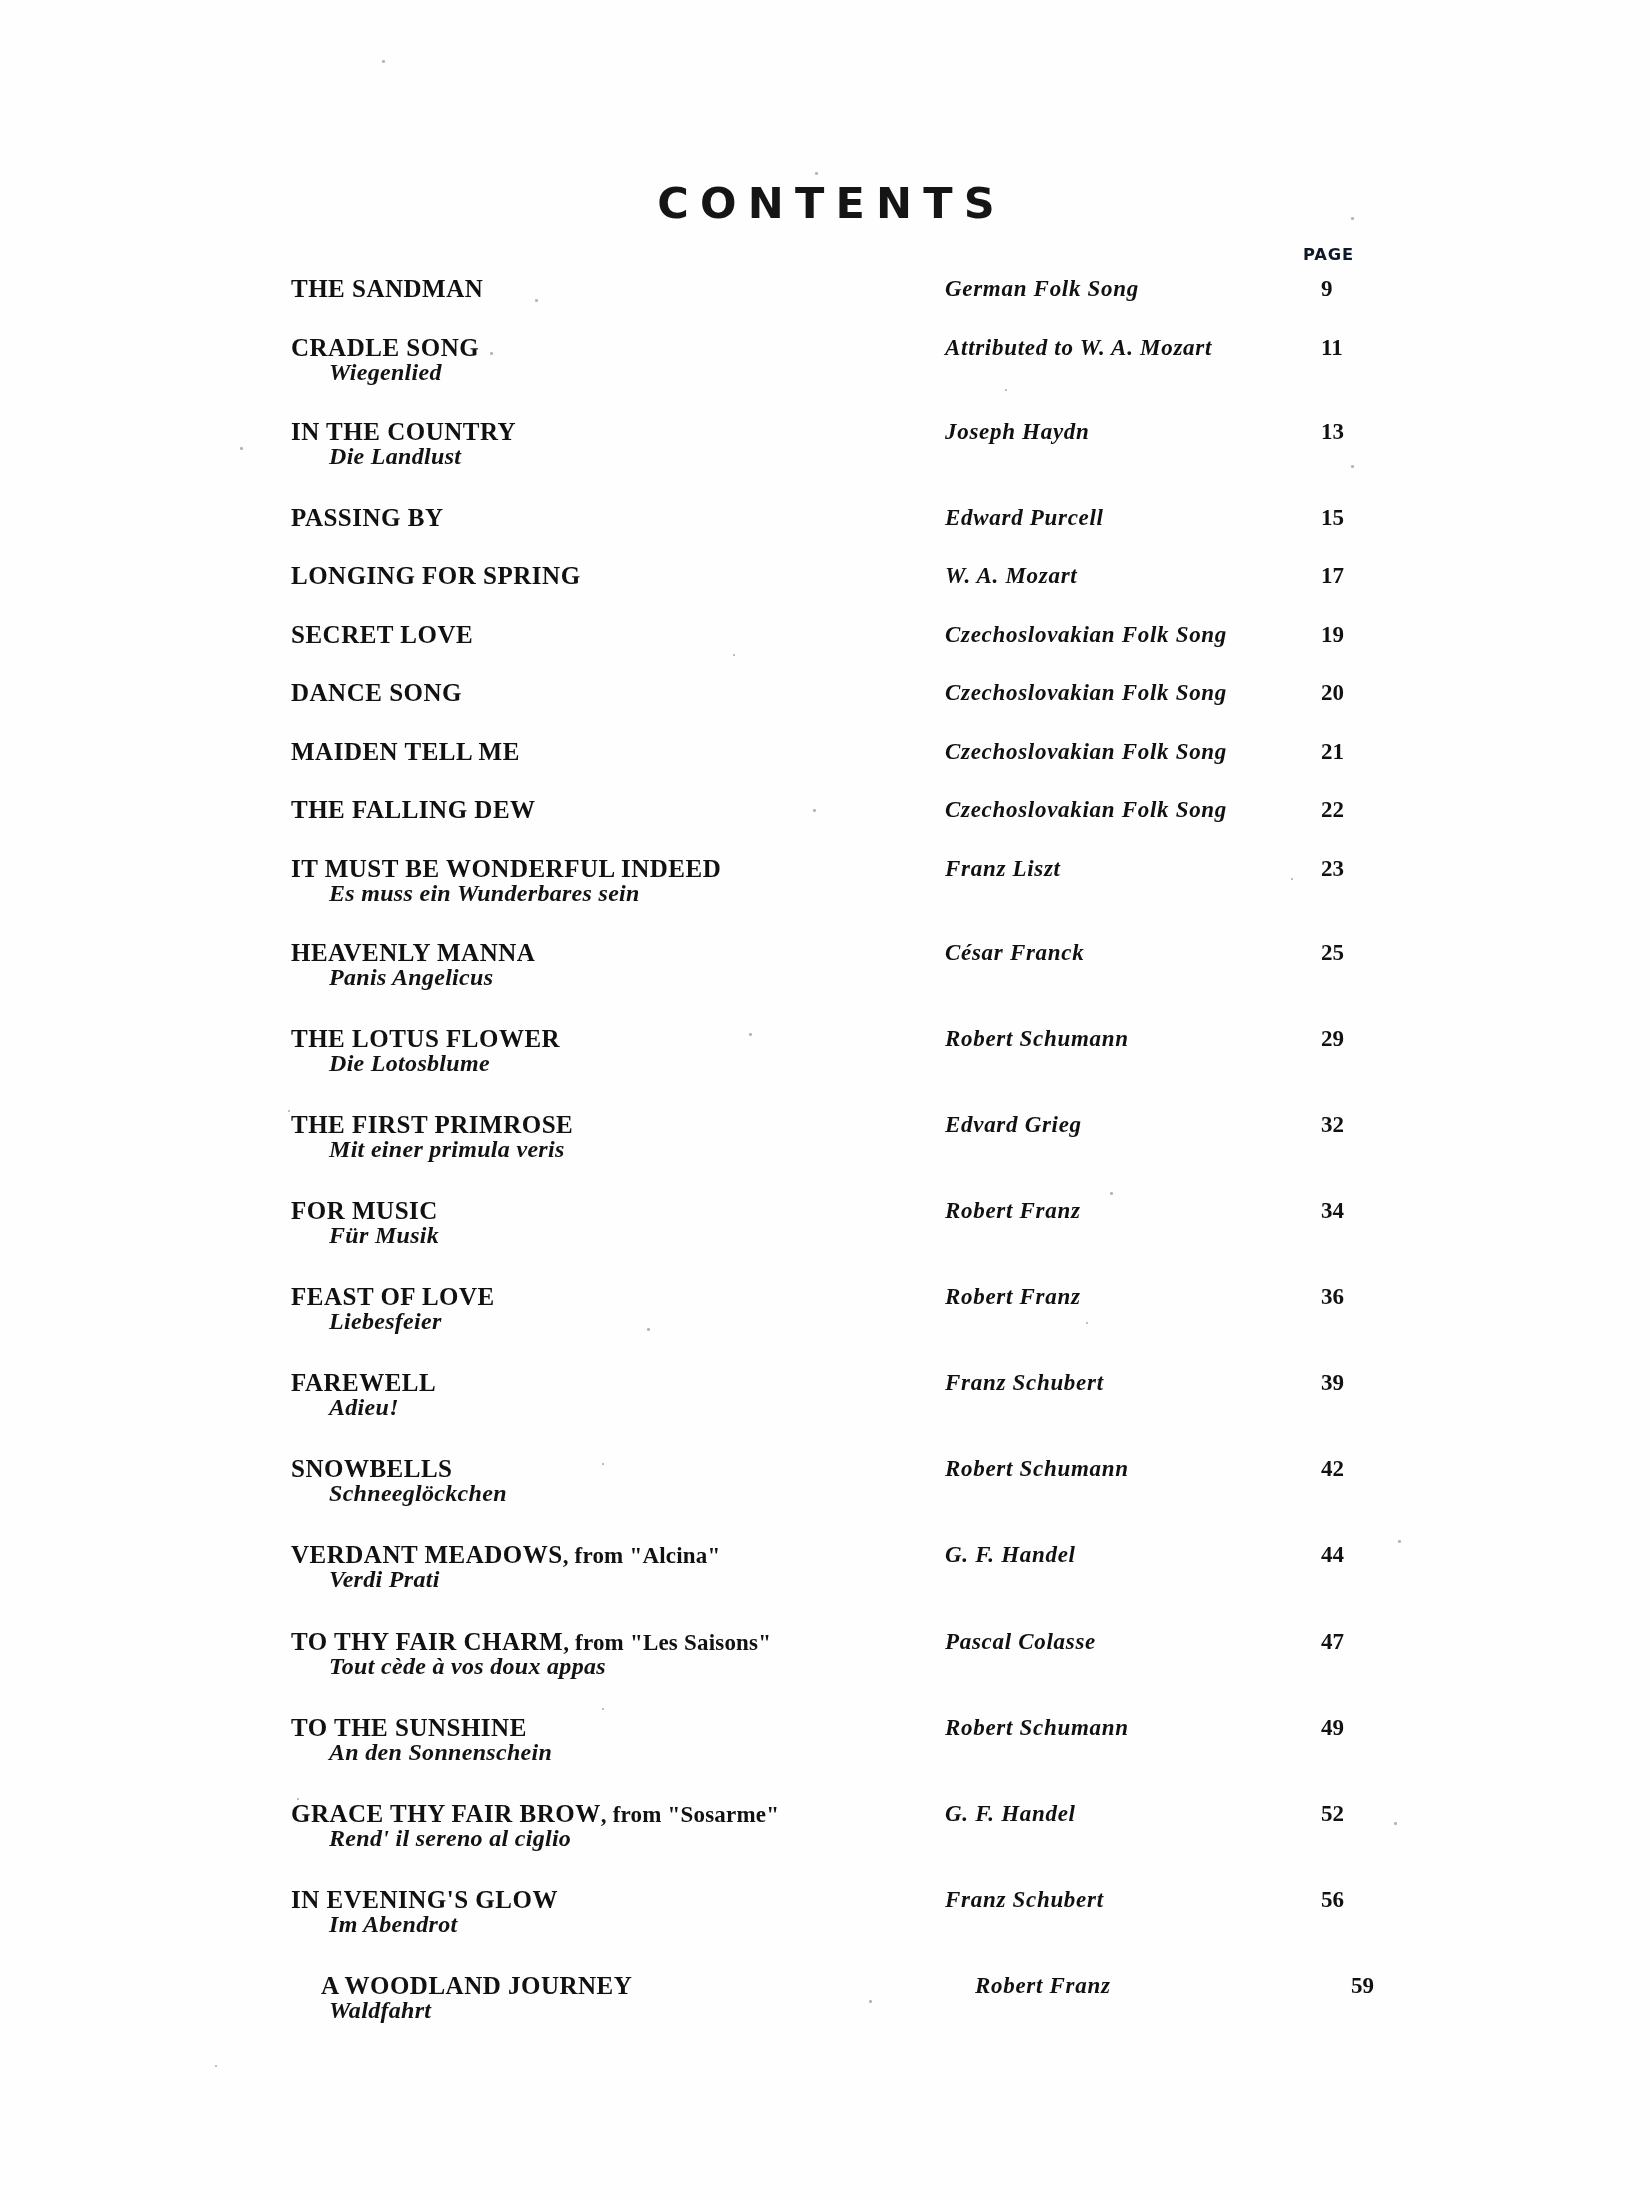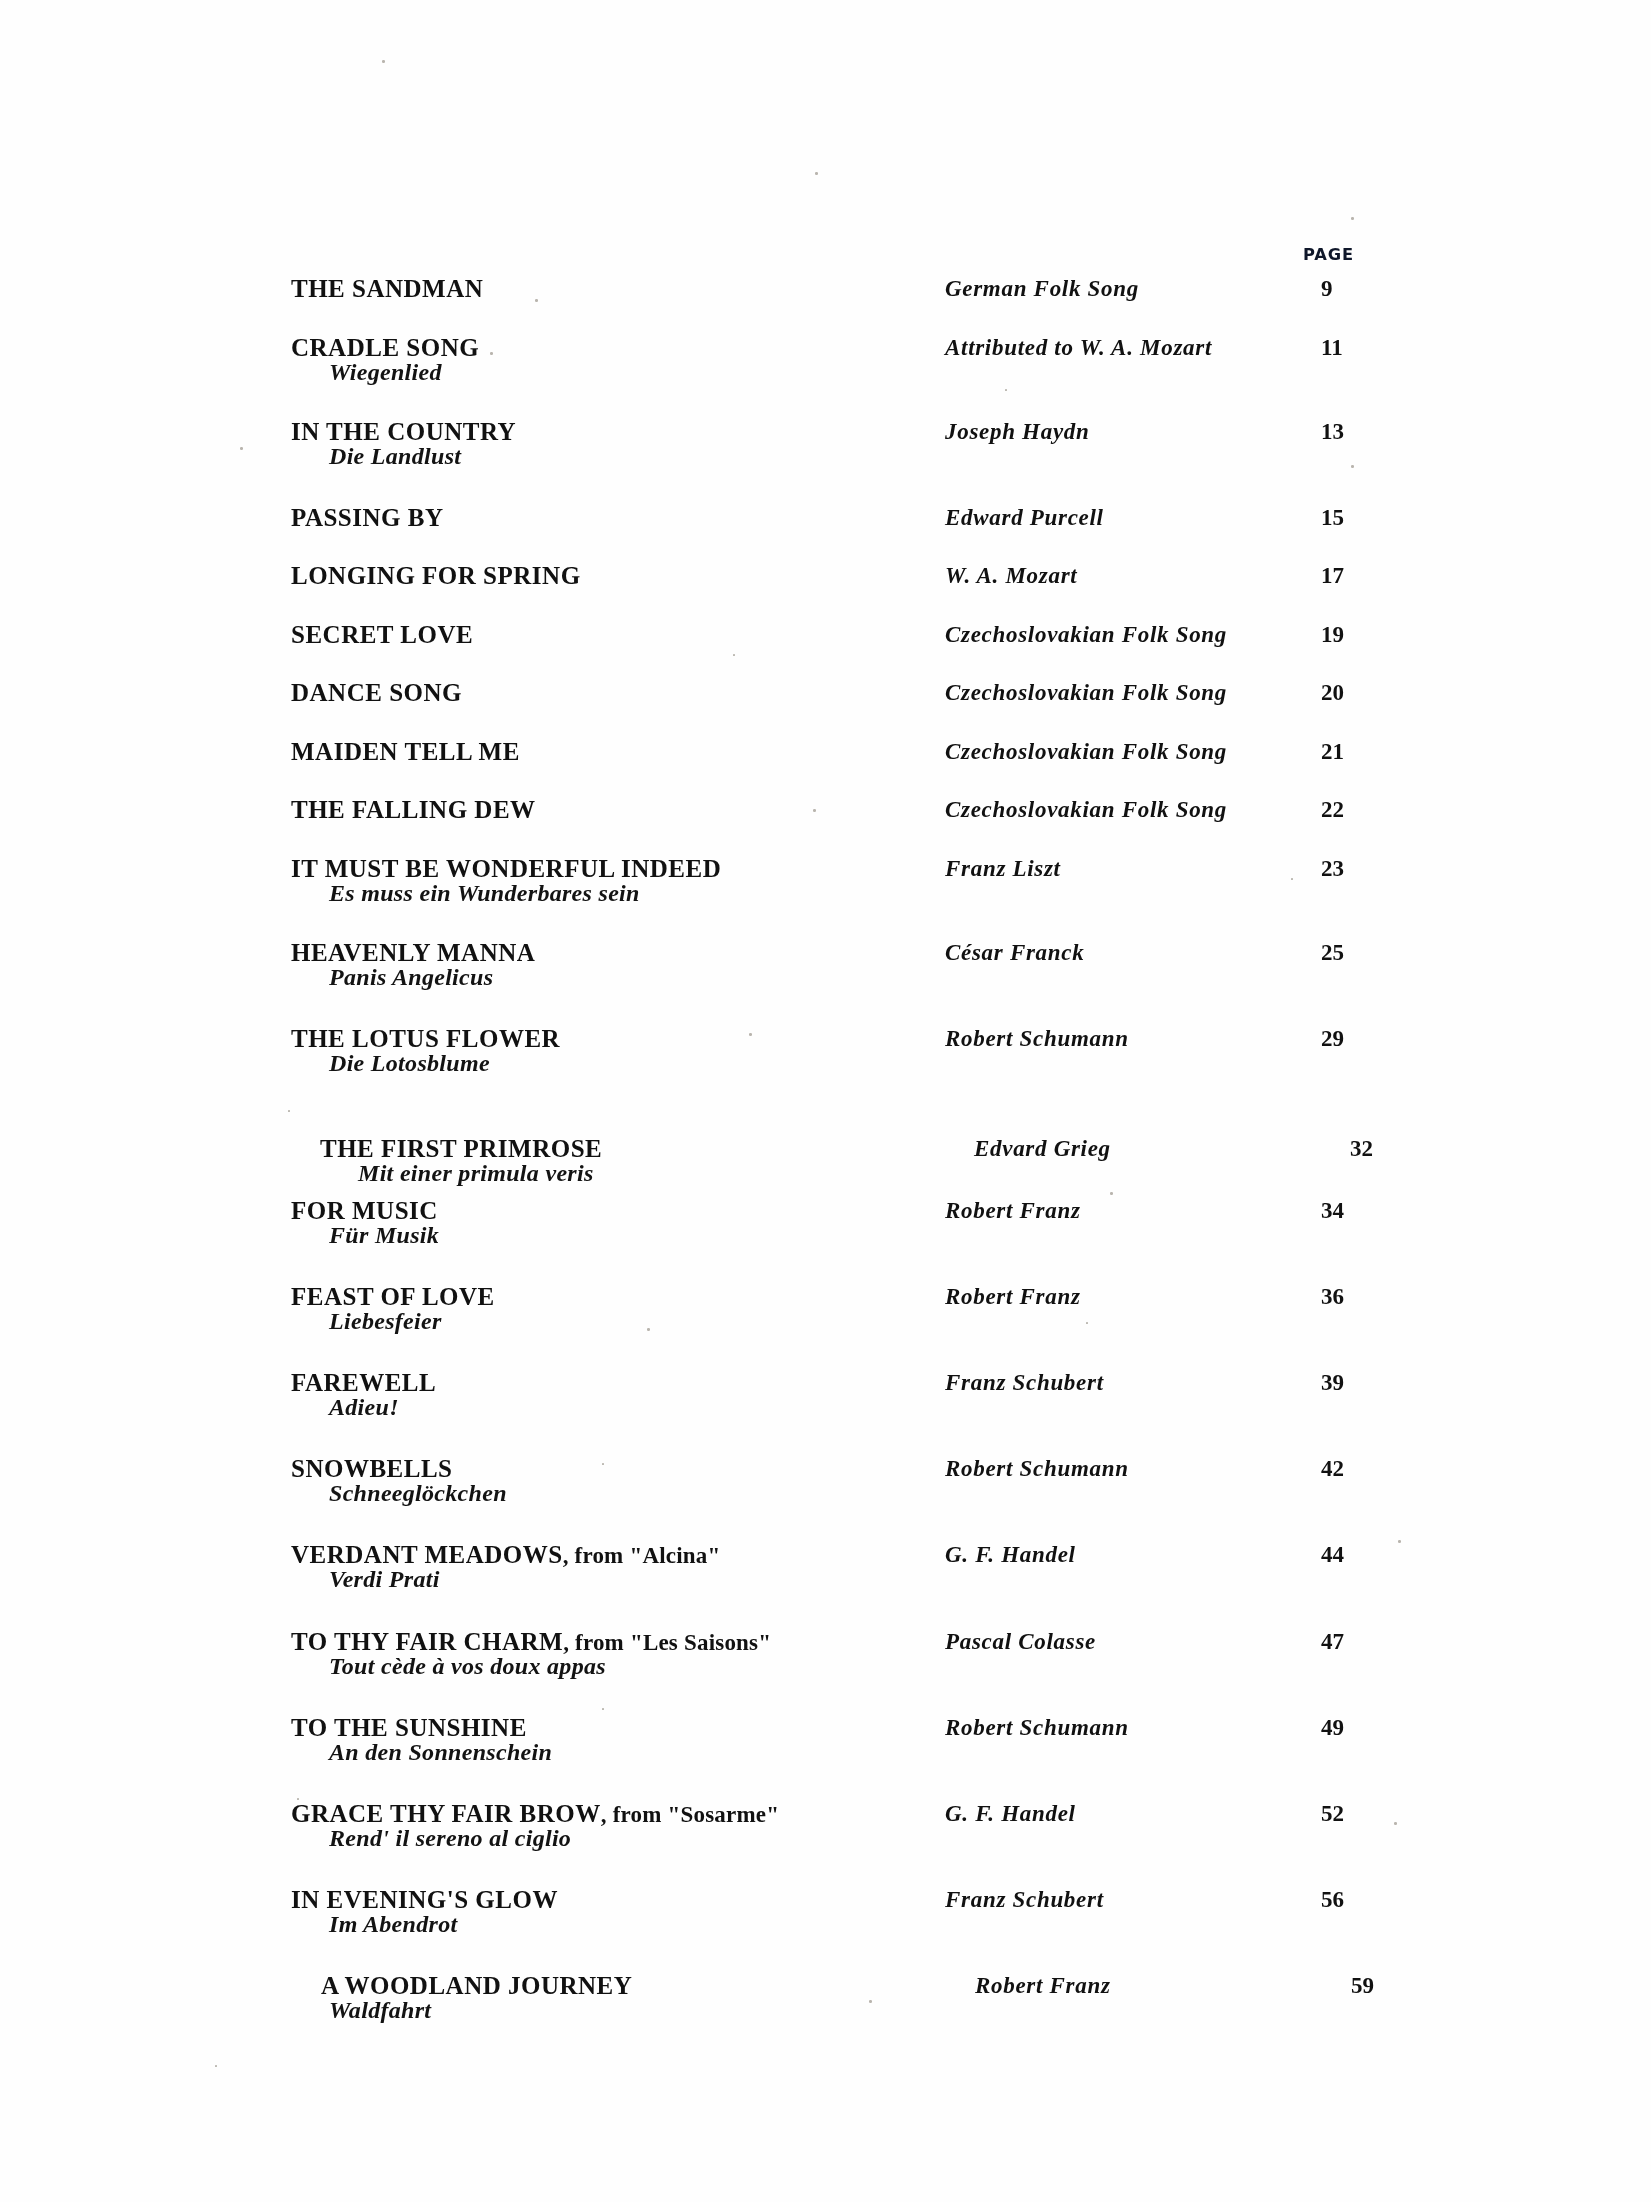--- a/index.html
+++ b/index.html
@@ -140,20 +140,21 @@
     line-height: 26px;
     text-align: right;
   }
   .subtitle:empty { display: none; }
 </style>
 </head>
 <body>
 
 <div class="page">
 
+  <h1 class="contents-title">CONTENTS</h1>
 
   <div class="page-header">PAGE</div>
 
   <div class="toc" id="toc">
       <div class="entry" style="position: absolute; left: 0px; top: 0px; width: 1652px;">
         <div class="entry-line">
           <div class="title">THE SANDMAN</div>
           <div class="composer">German Folk Song</div>
           <div class="pagenum">9</div>
         </div>
@@ -233,21 +234,21 @@
         <div class="subtitle">Panis Angelicus</div>
       </div>
       <div class="entry" style="position: absolute; left: 0px; top: 750px; width: 1652px;">
         <div class="entry-line">
           <div class="title">THE LOTUS FLOWER</div>
           <div class="composer">Robert Schumann</div>
           <div class="pagenum">29</div>
         </div>
         <div class="subtitle">Die Lotosblume</div>
       </div>
-      <div class="entry" style="position: absolute; left: 0px; top: 860px; width: 1436px; margin-left: 29px;">
+      <div class="entry" style="position: absolute; left: 0px; top: 836px; width: 1436px;">
         <div class="entry-line">
           <div class="title">THE FIRST PRIMROSE</div>
           <div class="composer">Edvard Grieg</div>
           <div class="pagenum">32</div>
         </div>
         <div class="subtitle">Mit einer primula veris</div>
       </div>
       <div class="entry" style="position: absolute; left: 0px; top: 922px; width: 1652px;">
         <div class="entry-line">
           <div class="title">FOR MUSIC</div>

